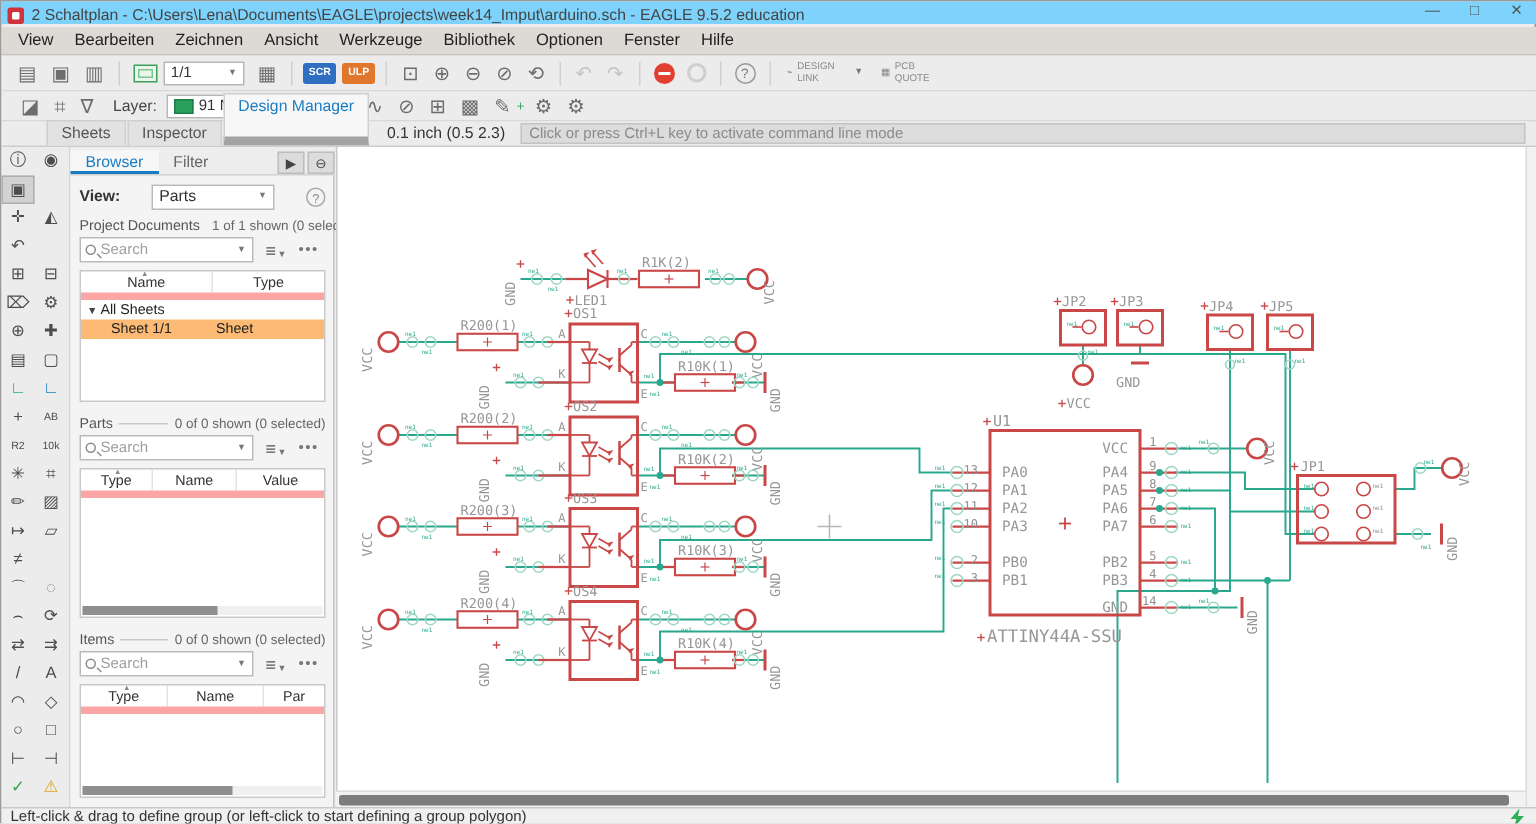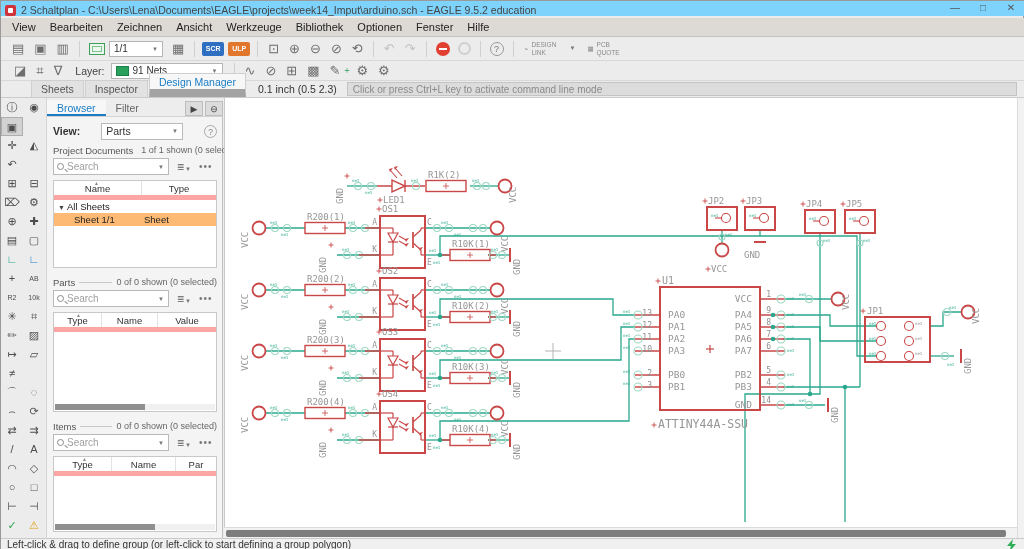--- a/index.html
+++ b/index.html
@@ -41,21 +41,21 @@
   #layerbox { width:112px; height:16px; border:1px solid #b5b5b5; background:#fff; display:flex; align-items:center; padding:0 4px; gap:4px; margin:0 6px; }
   #layerswatch { width:13px; height:10px; background:#2aa05d; border:1px solid #1d7f48; }
   #layerbox .lv { font-size:10px; color:#333; flex:1; }
   .lbl { font-size:10.5px; color:#444; margin-left:8px; }
   .greenplus { color:#2aa05d; font-size:9px; margin-left:-3px; }
 
   
   #subbar { left:0; top:80px; width:1024px; height:17px; background:#ececec; border-bottom:1px solid #cccccc; display:flex; align-items:flex-end; }
   .dtab { font-size:10.5px; padding:2px 9px 2px 9px; color:#555; background:#e2e2e2; border:1px solid #cfcfcf; border-bottom:none; margin-left:1px; }
   .dtab.first { margin-left:30px; }
-  .dtab.active { color:#1a7dc4; background:#f7f7f7; border-bottom:8px solid #a3a3a3; padding-bottom:1px; }
+  .dtab.active { color:#1a7dc4; background:#f7f7f7; border-bottom:6px solid #a3a3a3; padding-bottom:14px; }
   #coords { font-size:10.5px; color:#333; margin:0 10px 2px 12px; white-space:nowrap; }
   #cmdline { flex:1; height:14px; margin:0 8px 1px 0; background:#dcdcdc; border:1px solid #c4c4c4; font-size:10px; color:#8a8a8a; padding:0 5px; font-family:"Liberation Sans",sans-serif; }
   #cmdline::placeholder { color:#8a8a8a; }
 
   
   #strip { left:0; top:97px; width:46px; height:440px; background:#ececec; border-right:1px solid #d5d5d5; }
   .srow { display:flex; }
   .scell { width:22px; height:19px; font-size:11px; color:#4d4d4d; text-align:center; line-height:19px; overflow:hidden; }
   .scell.sel { background:#d2d2d2; border:1px solid #aeaeae; }
   .scell.net { color:#2aa88d; font-weight:bold; } .scell.bus { color:#1a7dc4; font-weight:bold; }

